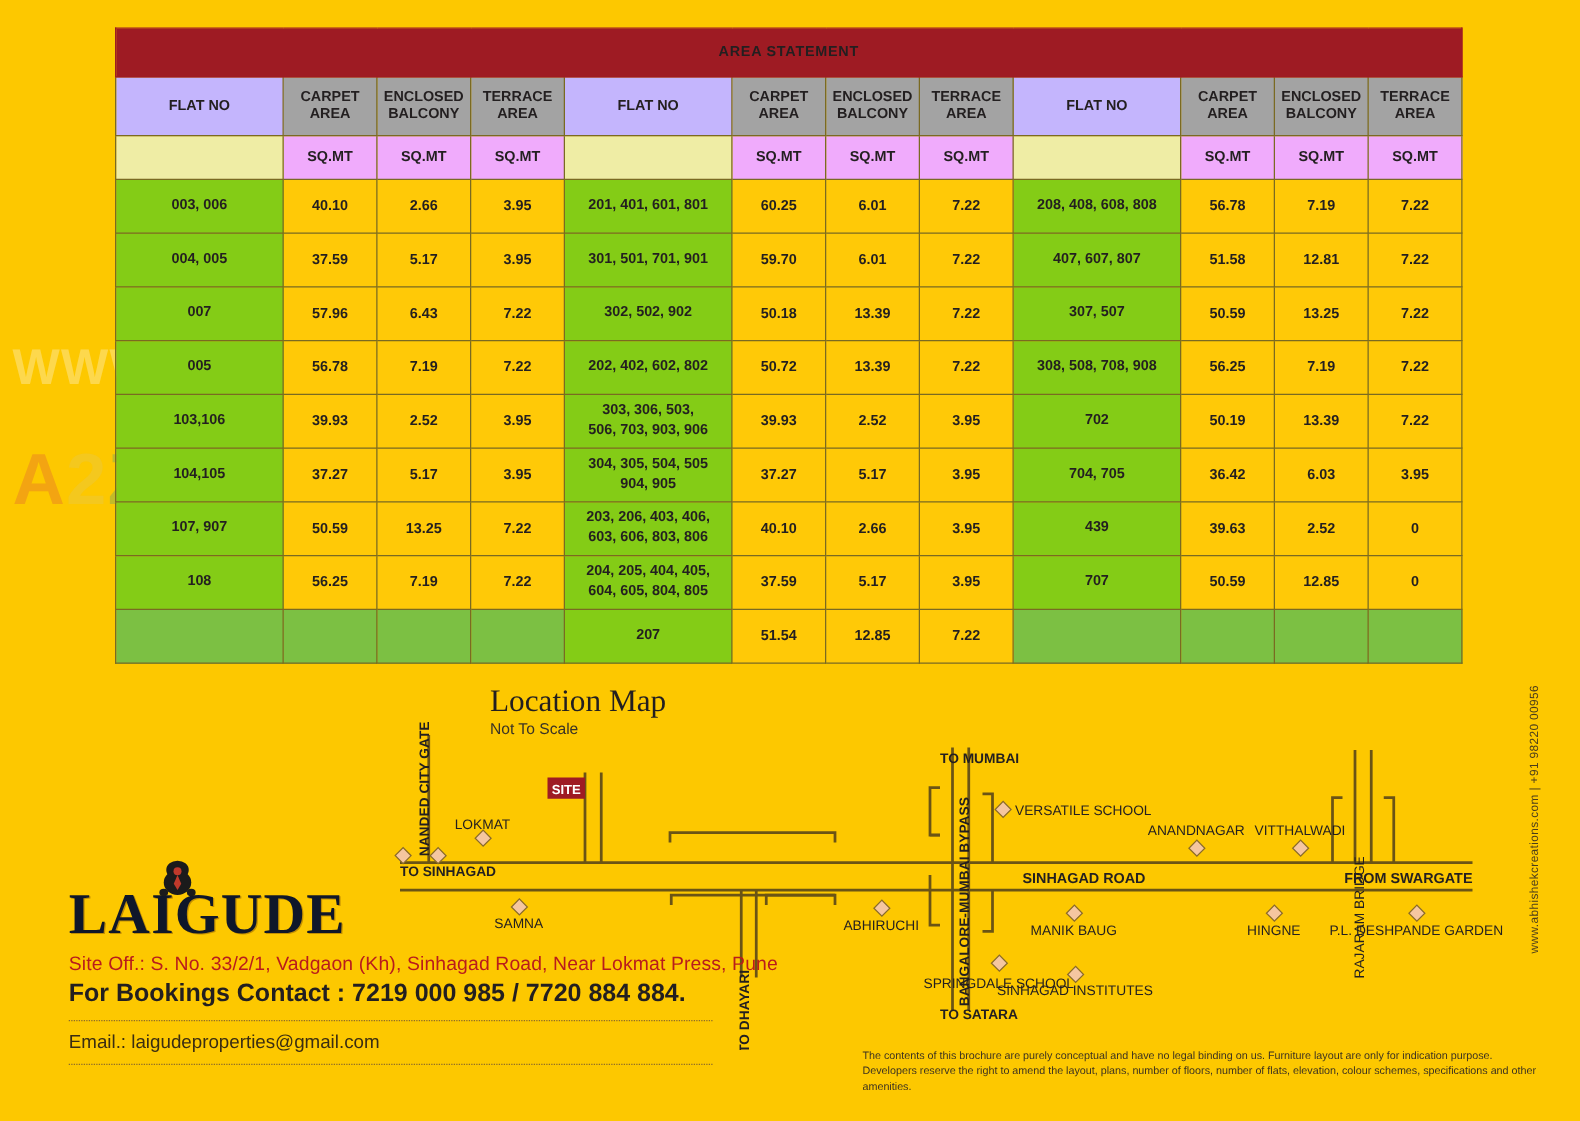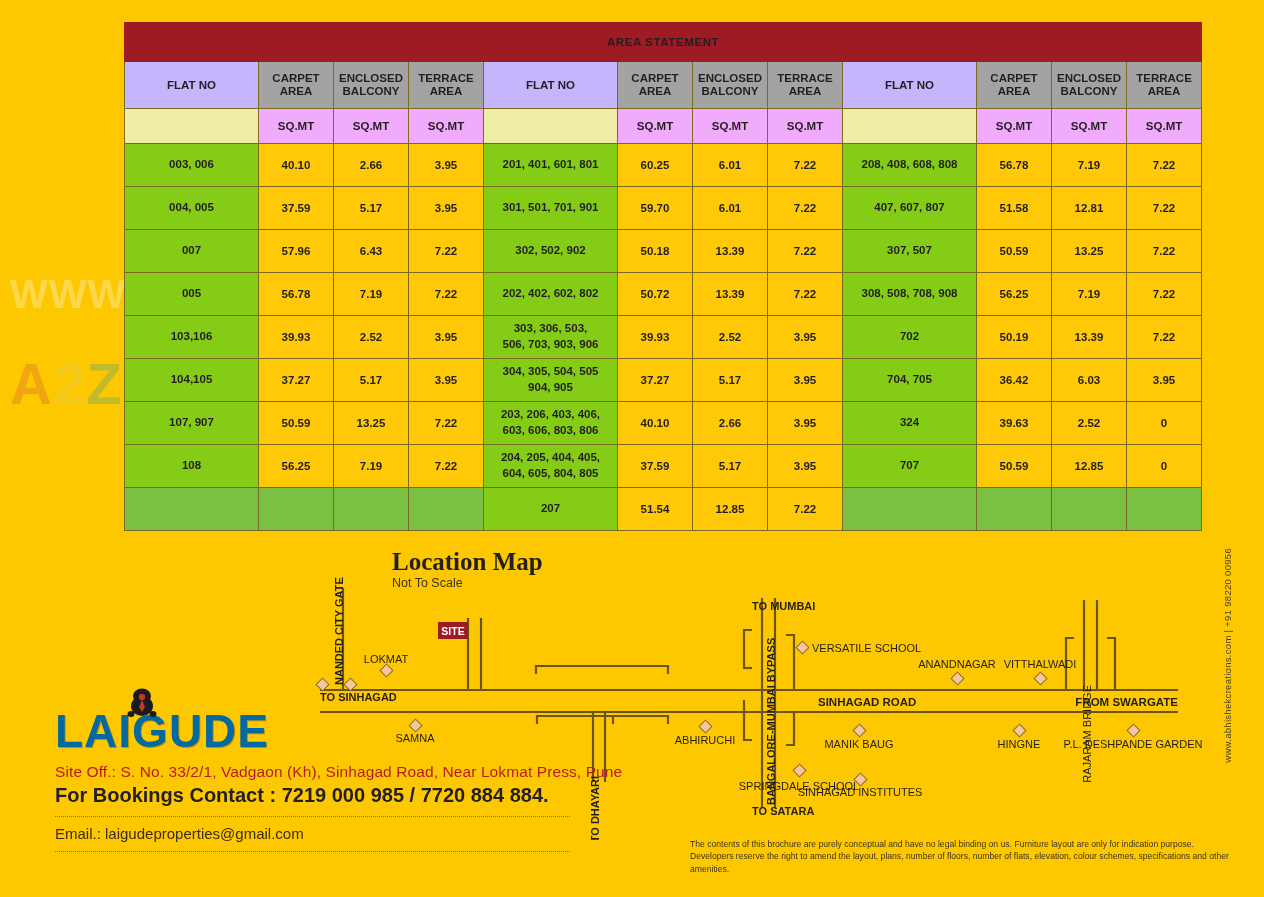--- a/index.html
+++ b/index.html
@@ -7,21 +7,21 @@
     width:1264px;height:897px;
     background:#FDC800;
     font-family:"Liberation Sans", sans-serif;
     overflow:hidden;
     position:relative;
   }
   .page{position:relative;width:1264px;height:897px;}
 
   
   .area-table-wrap{
-    position:absolute;left:124px;top:22px;width:1070px;
+    position:absolute;left:92px;top:22px;width:1070px;
   }
   table.area{
     border-collapse:collapse;width:1070px;
     table-layout:fixed;
   }
   table.area td, table.area th{
     border:1px solid #7a6a22;
     text-align:center;vertical-align:middle;
     color:#231f20;
     font-weight:bold;
@@ -43,36 +43,36 @@
   .cell-green{background:#7CC043;height:42px;}
   .c-flat{width:134px;}
   .c-num{width:75px;}
   .c-flat2{width:134px;}
 
   
   .map-area{position:absolute;left:0;top:540px;width:1264px;height:300px;}
   .map-title{
     position:absolute;left:392px;top:8px;
     font-family:"Liberation Serif", serif;
-    font-size:25px;font-weight:bold;color:#231f20;
+    font-size:25px;font-weight:normal;color:#231f20;
   }
   .map-sub{
     position:absolute;left:392px;top:36px;
     font-size:12.5px;color:#3a3326;
   }
   svg.map{position:absolute;left:0;top:0;width:1264px;height:300px;}
 
   
   .brand{position:absolute;left:55px;top:690px;width:620px;}
   .logo-orn{
     position:absolute;left:72px;top:-2px;width:30px;height:34px;
   }
   .logo-main{
-    font-family:Liberation Sans, sans-serif;
-    font-size:46px;font-weight:bold;color:#0369a1;
+    font-family:Liberation Serif, serif;
+    font-size:46px;font-weight:bold;color:#0f172a;
     letter-spacing:1px;line-height:1;
     margin:18px 0 0 0;
     text-shadow:1px 1px 0 rgba(90,40,0,.35);
   }
   .logo-sub{
     font-family:"Liberation Serif", serif;
     font-size:17px;letter-spacing:7.5px;color:#5b3010;
     font-weight:bold;margin-top:-2px;
   }
   .site-off{
@@ -252,21 +252,21 @@
           </tr>
           <tr>
             <td class="cell-light">107, 907</td>
             <td class="cell-dark">50.59</td>
             <td class="cell-dark">13.25</td>
             <td class="cell-dark">7.22</td>
             <td class="cell-light">203, 206, 403, 406,<br>603, 606, 803, 806</td>
             <td class="cell-dark">40.10</td>
             <td class="cell-dark">2.66</td>
             <td class="cell-dark">3.95</td>
-            <td class="cell-light">324</td>
+            <td class="cell-light">439</td>
             <td class="cell-dark">39.63</td>
             <td class="cell-dark">2.52</td>
             <td class="cell-dark">0</td>
           </tr>
           <tr>
             <td class="cell-light">108</td>
             <td class="cell-dark">56.25</td>
             <td class="cell-dark">7.19</td>
             <td class="cell-dark">7.22</td>
             <td class="cell-light">204, 205, 404, 405,<br>604, 605, 804, 805</td>

